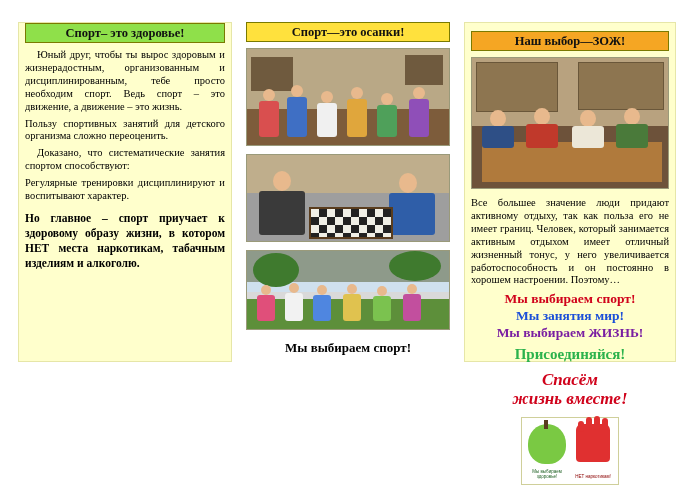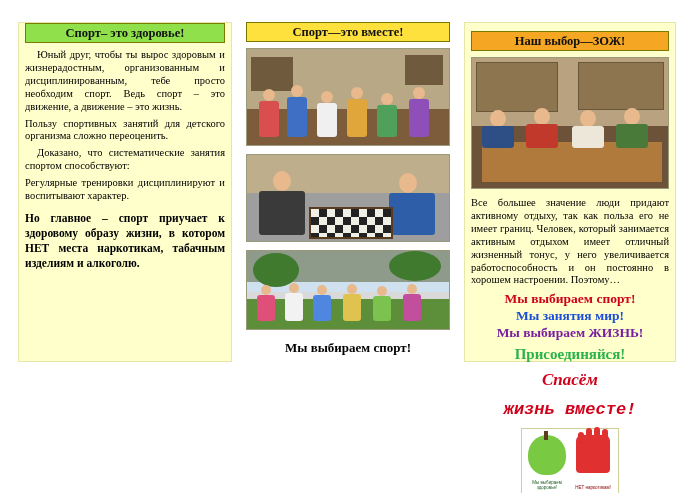--- a/index.html
+++ b/index.html
@@ -135,21 +135,21 @@
     <div class="col col1">
       <div class="banner banner-green">Спорт– это здоровье!</div>
       <p class="body-text indent">Юный друг, чтобы ты вырос здоровым и жизнерадостным, организованным и дисциплинированным, тебе просто необходим спорт. Ведь спорт – это движение, а движение – это жизнь.</p>
       <p class="body-text">Пользу спортивных занятий для детского организма сложно переоценить.</p>
       <p class="body-text indent">Доказано, что систематические занятия спортом способствуют:</p>
       <p class="body-text">Регулярные тренировки дисциплинируют и воспитывают   характер.</p>
       <p class="bold-blue">Но главное – спорт   приучает к здоровому образу жизни, в котором НЕТ места наркотикам, табачным изделиям и алкоголю.</p>
     </div>
 
     <div class="col col2">
-      <div class="banner banner-yellow">Спорт—это вместе!</div>
+      <div class="banner banner-yellow">Спорт—это осанки!</div>
 
       <div class="photo p1">
         <div class="ph-inner">
           <div class="wall" style="height:62%;background:#b9a886;"></div>
           <div class="floor" style="height:38%;background:#7d5c3b;"></div>
           <div style="position:absolute;left:4px;top:8px;width:42px;height:34px;background:#6f5a3e;"></div>
           <div style="position:absolute;right:6px;top:6px;width:38px;height:30px;background:#6f5a3e;"></div>
           <div class="head" style="left:16px;top:40px;width:12px;height:12px;"></div>
           <div class="kid" style="left:12px;top:52px;width:20px;height:36px;background:#d94f4f;"></div>
           <div class="head" style="left:44px;top:36px;width:12px;height:12px;"></div>
@@ -223,21 +223,21 @@
         </div>
       </div>
 
       <p class="body-text">Все большее значение люди придают активному отдыху, так как польза его не имеет границ. Человек, который занимается активным отдыхом имеет отличный жизненный тонус, у него увеличивается работоспособность и он постоянно в хорошем настроении. Поэтому…</p>
 
       <p class="slogan s-red">Мы выбираем спорт!</p>
       <p class="slogan s-blue">Мы занятия мир!</p>
       <p class="slogan s-purple">Мы выбираем ЖИЗНЬ!</p>
       <p class="slogan s-green">Присоединяйся!</p>
       <p class="slogan s-italic">Спасём</p>
-      <p class="slogan s-italic" style="margin-top:11px;font-family:Liberation Mono, monospace;">жизнь вместе!</p>
+      <p class="slogan s-italic" style="margin-top:0;">жизнь вместе!</p>
 
       <div class="logo-wrap">
         <div class="logo">
           <div style="position:absolute;left:6px;top:6px;width:38px;height:40px;background:#7ac943;border-radius:50% 50% 45% 45%;"></div>
           <div style="position:absolute;left:22px;top:2px;width:4px;height:9px;background:#5a3d1e;"></div>
           <div style="position:absolute;right:8px;top:6px;width:34px;height:38px;background:#e03030;border-radius:6px 6px 4px 4px;"></div>
           <div style="position:absolute;right:10px;top:0px;width:6px;height:12px;background:#e03030;border-radius:3px;"></div>
           <div style="position:absolute;right:18px;top:-2px;width:6px;height:14px;background:#e03030;border-radius:3px;"></div>
           <div style="position:absolute;right:26px;top:-1px;width:6px;height:13px;background:#e03030;border-radius:3px;"></div>
           <div style="position:absolute;right:34px;top:3px;width:6px;height:11px;background:#e03030;border-radius:3px;"></div>

